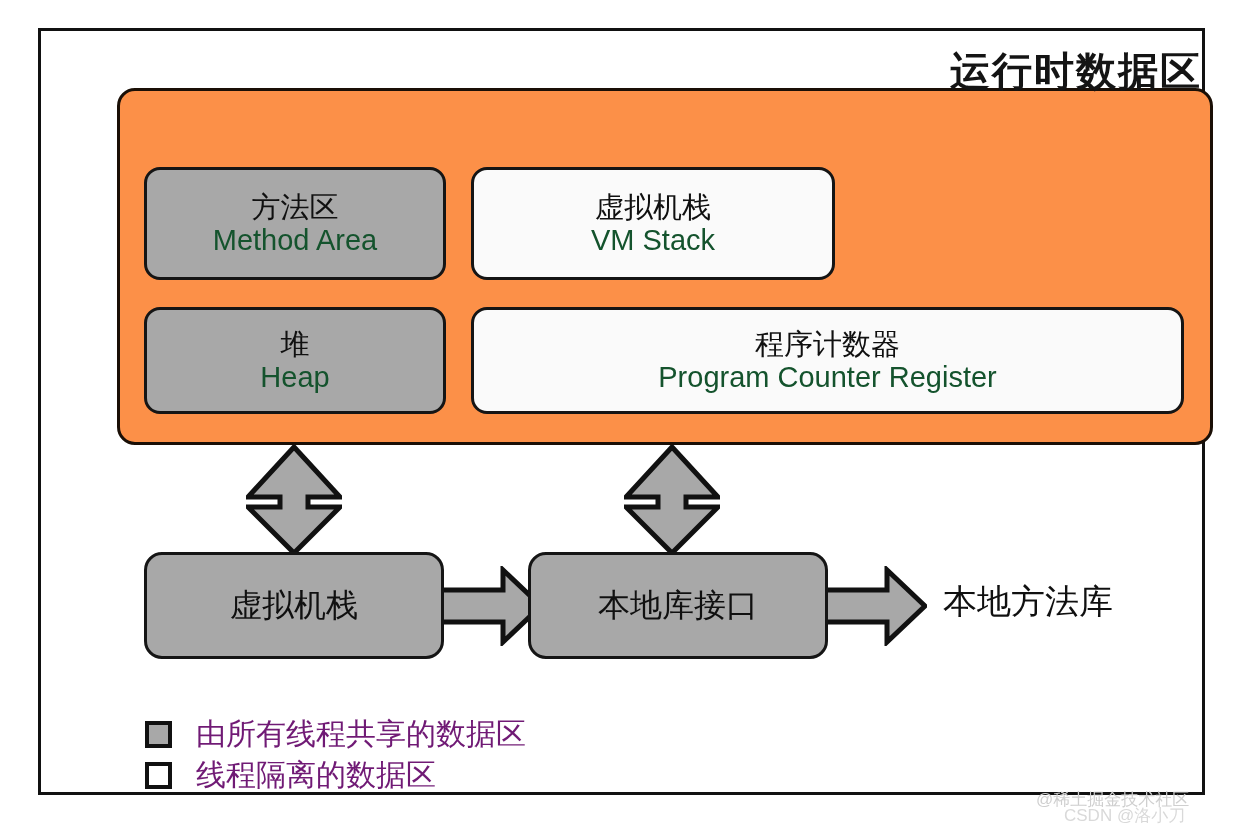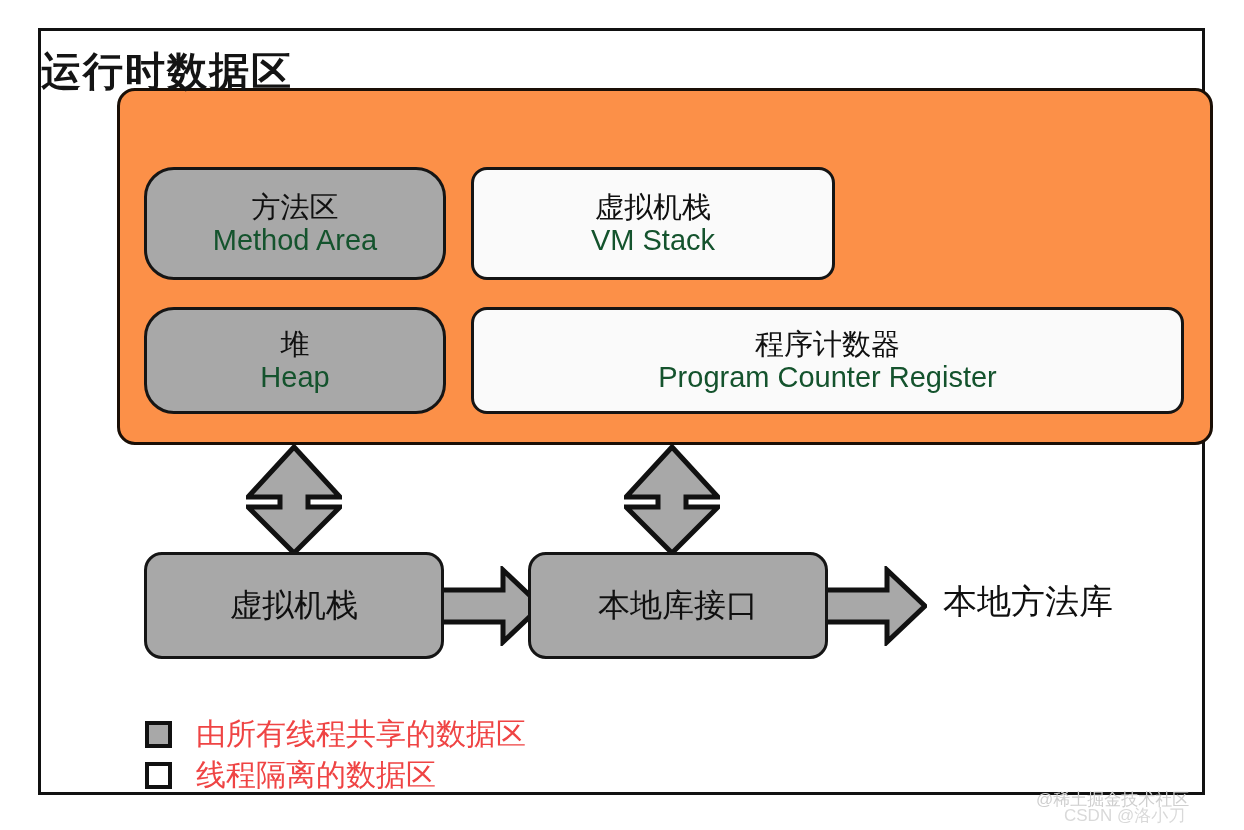--- a/index.html
+++ b/index.html
@@ -38,42 +38,42 @@
     background: #FC9048;
     border: 3px solid #1a0f06;
     border-radius: 18px;
     box-sizing: border-box;
   }
   #runtime-title {
     position: absolute;
     left: 0;
     top: 16px;
     width: 100%;
-    text-align: left;
+    text-align: right;
     font-size: 40px;
     font-weight: 700;
     letter-spacing: 2px;
     color: #141414;
     line-height: 1.2;
   }
 
   
   .region-box {
     position: absolute;
     border: 3px solid #151515;
     border-radius: 16px;
     box-sizing: border-box;
     display: flex;
     flex-direction: column;
     align-items: center;
     justify-content: center;
     line-height: 1.12;
     text-align: center;
   }
-  .region-box.shared  { background: #A8A8A8; border-radius: 30px; }
+  .region-box.shared  { background: #A8A8A8; }
   .region-box.isolated{ background: #FAFAFA; }
   .region-cn {
     font-size: 29px;
     font-weight: 400;
     color: #101010;
   }
   .region-en {
     font-size: 29px;
     font-weight: 400;
     color: #14532d;
@@ -144,21 +144,21 @@
     height: 27px;
     border: 4px solid #111111;
     box-sizing: border-box;
     flex: 0 0 auto;
   }
   .legend-swatch.shared   { background: #A8A8A8; }
   .legend-swatch.isolated { background: #ffffff; }
   .legend-label {
     margin-left: 24px;
     font-size: 30px;
-    color: #ef4444;
+    color: #701a75;
     white-space: nowrap;
   }
 
   
   .watermark {
     position: absolute;
     white-space: nowrap;
     pointer-events: none;
   }
   #watermark-juejin {

